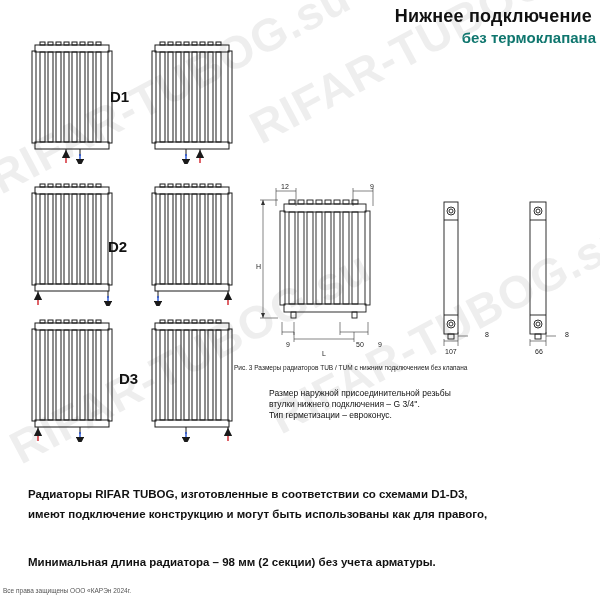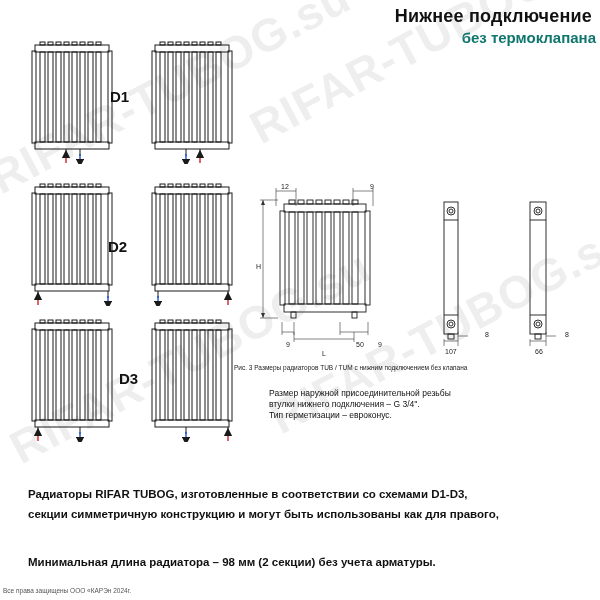--- a/index.html
+++ b/index.html
@@ -320,17 +320,17 @@
 <div class="dim" style="left:535px;top:348px;">66</div>
 
 <div class="caption" style="left:234px;top:364px;">Рис. 3 Размеры радиаторов TUB / TUM с нижним подключением без клапана</div>
 
 <div class="note" style="left:234px;top:388px;">Размер наружной присоединительной резьбы</div>
 <div class="note" style="left:234px;top:399px;">втулки нижнего подключения – G 3/4''.</div>
 <div class="note" style="left:234px;top:410px;">Тип герметизации – евроконус.</div>
 
 <div class="para">
   <div>Радиаторы RIFAR TUBOG, изготовленные в соответствии со схемами D1-D3,</div>
-  <div>секции симметричную конструкцию и могут быть использованы как для правого,</div>
+  <div>имеют подключение конструкцию и могут быть использованы как для правого,</div>
 </div>
 <div class="para2">Минимальная длина радиатора – 98 мм (2 секции) без учета арматуры.</div>
 
 <div class="footer">Все права защищены ООО «КАРЭн 2024г.</div>
 
 </body></html>

